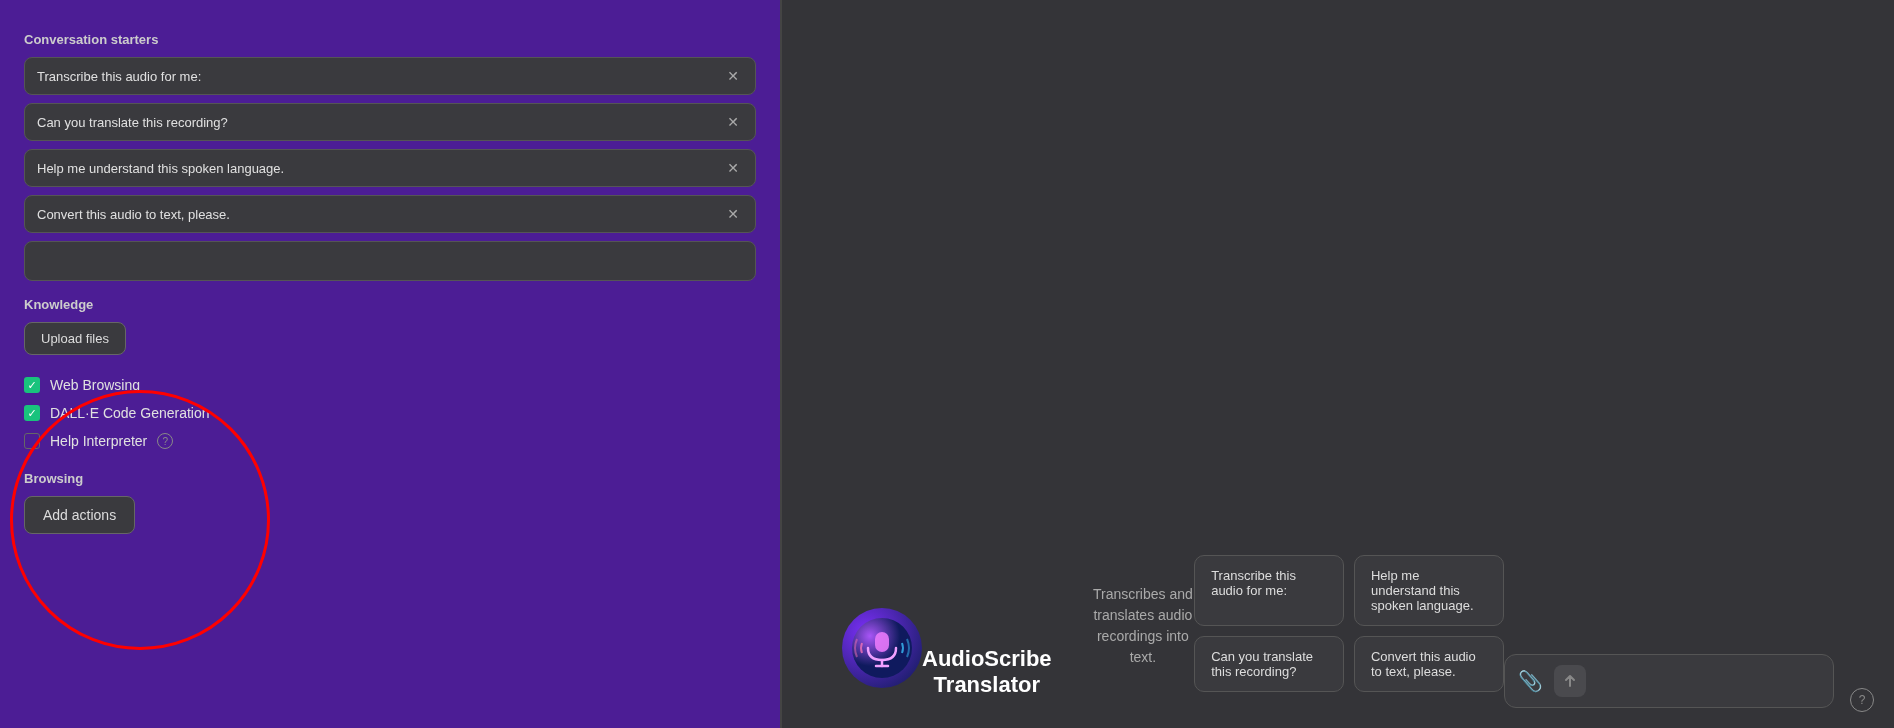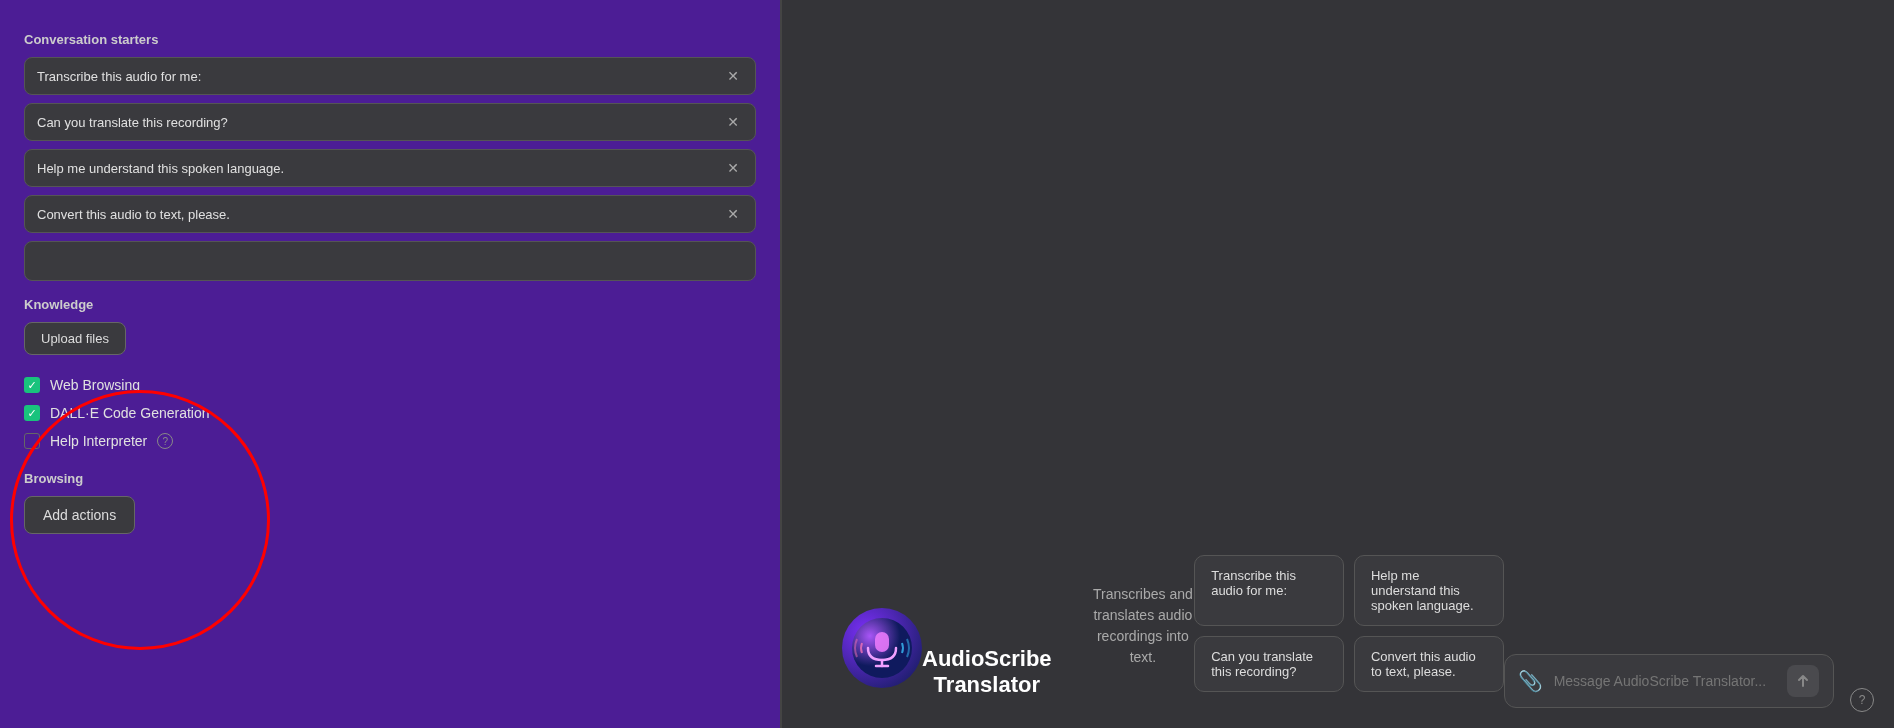--- a/index.html
+++ b/index.html
@@ -374,21 +374,20 @@
 
   <div class="starters-grid" id="right-starters">
       <div class="starter-chip">Transcribe this audio for me:</div>
       <div class="starter-chip">Help me understand this spoken language.</div>
       <div class="starter-chip">Can you translate this recording?</div>
       <div class="starter-chip">Convert this audio to text, please.</div>
     </div>
 
   <div class="message-input-row">
     <span class="attach-icon">📎</span>
-    <input class="message-input" type="text" placeholder="Message AudioScribe Translator..." style="">
     <button class="send-btn">
       <svg width="14" height="14" viewBox="0 0 14 14" fill="none">
         <path d="M7 12V2M7 2L3 6M7 2L11 6" stroke="#888" stroke-width="2" stroke-linecap="round" stroke-linejoin="round"></path>
       </svg>
     </button>
   </div>
 
   <div class="help-corner">?</div>
 </div>
 

